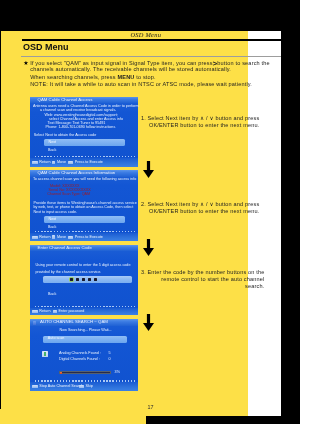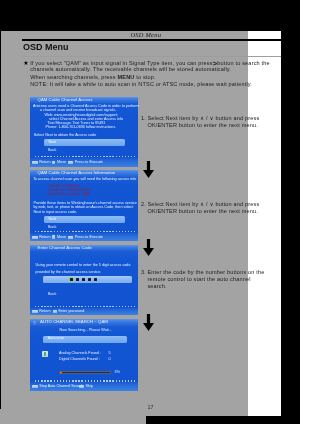--- a/index.html
+++ b/index.html
@@ -1,19 +1,19 @@
 <!DOCTYPE html>
 <html><head>
 <meta charset="utf-8">
 <title>OSD Menu</title>
 <style>
   html,body{margin:0;padding:0;}
   body{width:300px;height:424px;background:#fff;overflow:hidden;
        font-family:"Liberation Sans",sans-serif;}
-  .page{position:absolute;left:0;top:0;width:248px;height:424px;background:#a3a3a3;}
+  .page{position:absolute;left:0;top:0;width:248px;height:424px;background:#fde047;text-align:right;}
   .band{position:absolute;background:#000;}
   #band-top{left:0;top:0;width:300px;height:31px;}
   #band-right{left:281px;top:0;width:19px;height:424px;}
   #band-bottom{left:146px;top:416px;width:135px;height:8px;}
   #edge-left{left:0;top:31px;width:1.4px;height:378px;}
 
   #runhead{position:absolute;left:130.5px;top:30.6px;font-family:"Liberation Serif",serif;
            font-style:italic;font-size:6.4px;letter-spacing:.25px;color:#161616;white-space:nowrap;}
   #rule-thick{position:absolute;left:22px;top:38.8px;width:259px;height:2.1px;background:#000;}
   #heading{position:absolute;left:23px;top:43.4px;font-size:9px;font-weight:bold;color:#111;

